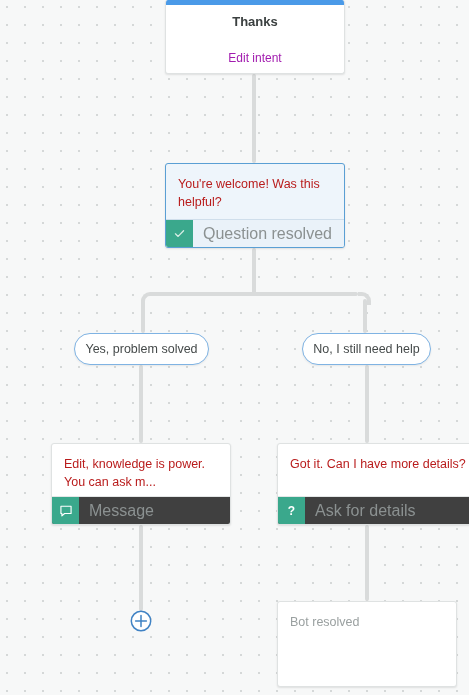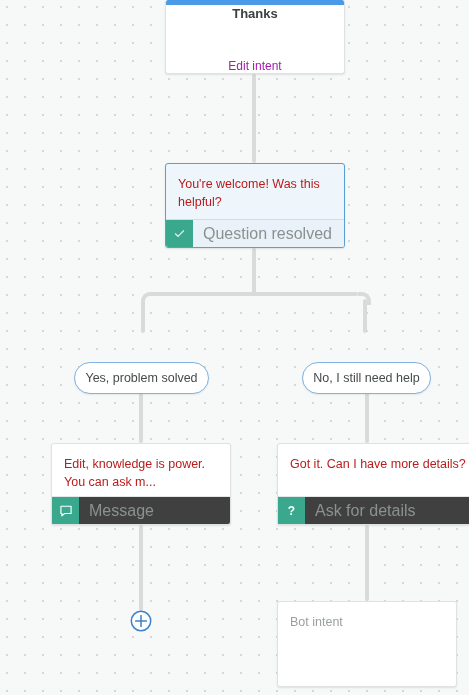--- a/index.html
+++ b/index.html
@@ -61,21 +61,21 @@
   
   .card-intent {
     left: 165px;
     top: 0px;
     width: 180px;
     height: 74px;
     border-top: none;
     display: flex;
     flex-direction: column;
     align-items: center;
-    justify-content: space-between;
+    justify-content: center;
   }
   .accent-bar {
     position: absolute;
     left: 0; top: 0;
     width: 100%;
     height: 5px;
     background: #4a9ae8;
   }
   .intent-title {
     font-size: 13px;
@@ -162,21 +162,20 @@
     height: 32px;
     display: flex;
     align-items: center;
     justify-content: center;
     padding: 0 16px;
     font-size: 12.5px;
     color: #454a4a;
     box-shadow: 0 1px 2px rgba(0,0,0,0.07);
     white-space: nowrap;
     cursor: pointer;
-    margin-top: 29px;
   }
   .pill-yes { left: 74px;  top: 333px; width: 135px; }
   .pill-no  { left: 302px; top: 333px; width: 129px; }
 
   
   .add-btn {
     position: absolute;
     left: 130px;
     top: 610px;
     width: 22px;
@@ -248,21 +247,21 @@
     <div class="card-body">Got it. Can I have more details?</div>
     <div class="card-footer">
       <div class="footer-icon ic-teal">
         <span style="font-size:12px; font-weight:bold; line-height:1;">?</span>
       </div>
       <div class="footer-label">Ask for details</div>
     </div>
   </div>
 
   <div class="card node-transfer">
-    <div class="card-body placeholder-text">Bot intent</div>
+    <div class="card-body placeholder-text">Bot resolved</div>
   </div>
 
   <div class="add-btn">
     <svg width="22" height="22" viewBox="0 0 22 22" aria-hidden="true">
       <circle cx="11" cy="11" r="9.7" fill="#ffffff" stroke="#3f82c4" stroke-width="1.5"></circle>
       <path d="M11 5.6 v10.8 M5.6 11 h10.8" stroke="#3f82c4" stroke-width="1.5" stroke-linecap="round"></path>
     </svg>
   </div>
 
 </div>

